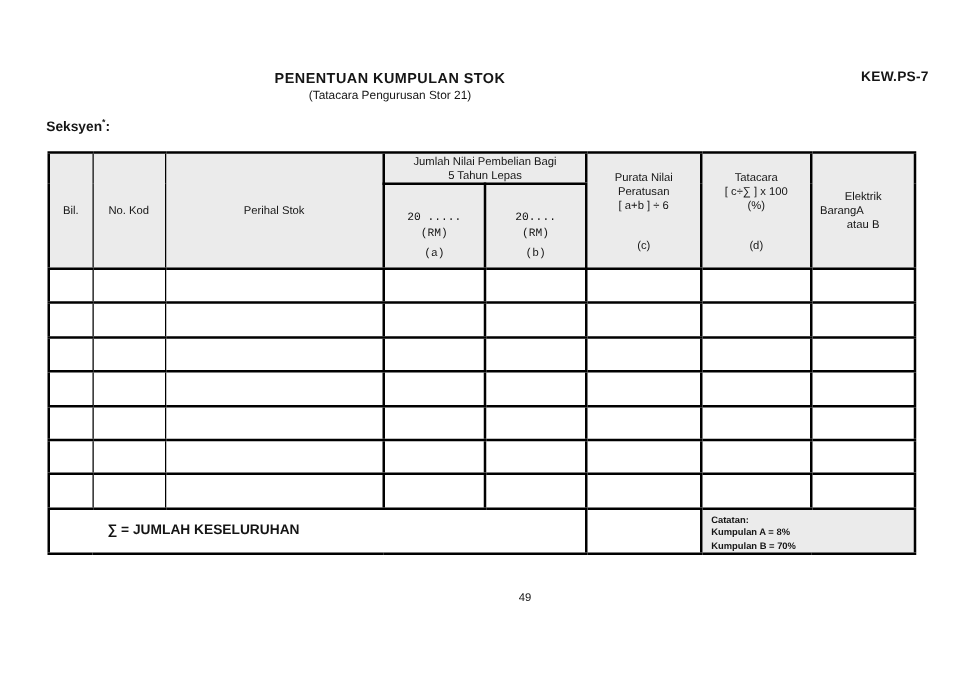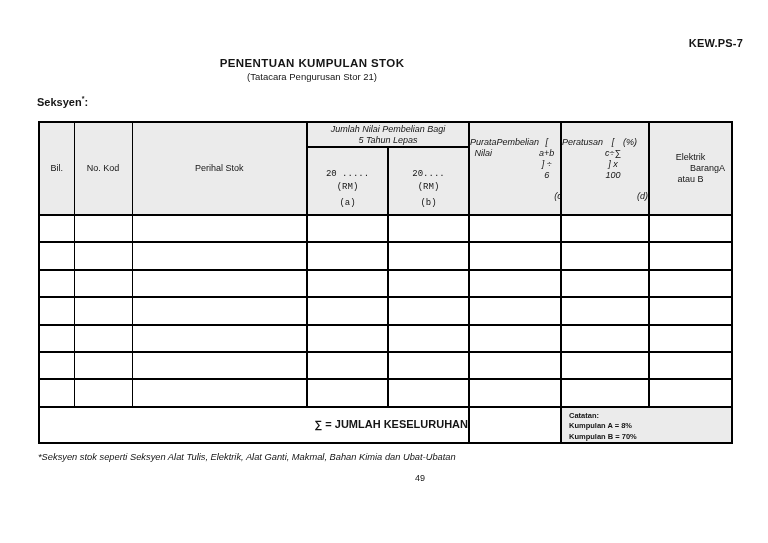--- a/index.html
+++ b/index.html
@@ -1,51 +1,51 @@
 <!DOCTYPE html>
 <html><head>
 <meta charset="utf-8">
 <style>
   html,body { margin:0; padding:0; background:#ffffff; }
   .page {
     position:relative; width:768px; height:543px; background:#ffffff;
     font-family:"Liberation Sans", sans-serif; color:#151515; overflow:hidden;
   }
-  .kew { position:absolute; top:37px; right:25px; font-size:11px; font-weight:bold; letter-spacing:.2px; }
+  .kew { position:absolute; top:56px; right:25px; font-size:11px; font-weight:bold; letter-spacing:.2px; }
   .title-block { position:absolute; top:57px; left:0; width:624px; text-align:center; }
   .title { font-size:11.5px; font-weight:bold; letter-spacing:.4px; }
   .subtitle { font-size:9.5px; margin-top:2px; }
   .seksyen { position:absolute; top:95px; left:37px; font-size:11px; font-weight:bold; }
   .seksyen sup { font-size:7px; }
 
   table.form-table {
     position:absolute; left:38px; top:121px; width:693px;
     border-collapse:collapse; table-layout:fixed;
     border:2px solid #000;
   }
   .form-table th, .form-table td {
     border:1px solid #000; border-top-width:2px; border-bottom-width:2px;
     padding:0; font-weight:normal; font-size:9px; line-height:11px;
     text-align:center; vertical-align:middle; overflow:hidden;
   }
   .bL2 { border-left-width:2px !important; }
   thead th { background:#ebebeb; }
-  tr.hr1 th.jumlah { height:23px;font-style:italic; }
+  tr.hr1 th.jumlah { height:23px; }
   tr.hr2 th { height:46px; vertical-align:top; padding-top:20px;font-family:Liberation Mono, monospace; }
   tr.hr2 th div { line-height:12.5px; }
   tr.hr2 .sub-label { margin-top:4px; }
   .tallcell { vertical-align:top; }
-  .tallstack { display:flex; flex-direction:row; height:68px; padding-top:5px;font-style:italic; }
+  .tallstack { display:flex; flex-direction:column; height:68px; padding-top:5px; }
   .tallstack div { line-height:11px; }
   .bottom-label { margin-top:auto; padding-bottom:3px; }
-  .spread { display:flex; justify-content:flex-end; padding:0 6px; }
+  .spread { display:flex; justify-content:flex-start; padding:0 6px; }
   tbody td { height:25.4px; background:#ffffff; }
   tfoot td { height:30px; }
   td.total {
-    text-align:right; padding-left:46px; font-weight:bold; font-size:11px; background:#ffffff;
+    text-align:left; padding-left:46px; font-weight:bold; font-size:11px; background:#ffffff;
   }
   td.fc { background:#ffffff; }
   td.catatan {
     background:#ebebeb; text-align:left; vertical-align:top;
     padding:3px 0 0 7px; font-weight:bold; font-size:7.5px; line-height:10.5px;
   }
   .footnote { position:absolute; top:452px; left:38px; font-size:9.3px; font-style:italic; }
   .pagenum { position:absolute; top:473px; left:0; width:768px; text-align:center; font-size:9px;padding-left:36px; }
 </style>
 </head>
@@ -78,28 +78,28 @@
         <th rowspan="2">Bil.</th>
         <th rowspan="2">No. Kod</th>
         <th rowspan="2">Perihal Stok</th>
         <th colspan="2" class="jumlah bL2">
           <div>Jumlah Nilai Pembelian Bagi</div>
           <div>5 Tahun Lepas</div>
         </th>
         <th rowspan="2" class="tallcell bL2">
           <div class="tallstack">
             <div>Purata Nilai</div>
-            <div>Pembelian</div>
+            <div>Peratusan</div>
             <div>[ a+b ] ÷ 6</div>
             <div class="bottom-label">(c)</div>
           </div>
         </th>
         <th rowspan="2" class="tallcell bL2">
           <div class="tallstack">
-            <div>Peratusan</div>
+            <div>Tatacara</div>
             <div>[ c÷∑ ] x 100</div>
             <div>(%)</div>
             <div class="bottom-label">(d)</div>
           </div>
         </th>
         <th rowspan="2" class="bL2">
           <div>Elektrik</div>
           <div class="spread">
             <span>Barang</span>
             <span>A</span>
@@ -198,17 +198,16 @@
         <td class="fc bL2"></td>
         <td colspan="2" class="catatan bL2">
           <div>Catatan:</div>
           <div>Kumpulan A = 8%</div>
           <div>Kumpulan B = 70%</div>
         </td>
       </tr>
     </tfoot>
   </table>
 
-  <div class="footnote">*Seksyen stok seperti Seksyen Alat Tulis, Elektrik, Alat Ganti, Makmal, Bahan Kimia dan Ubat-Ubatan</div>
 
   <div class="pagenum">49</div>
 
 </div>
 
 </body></html>

